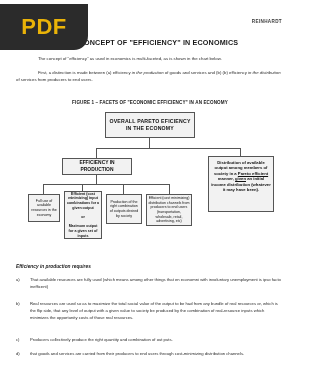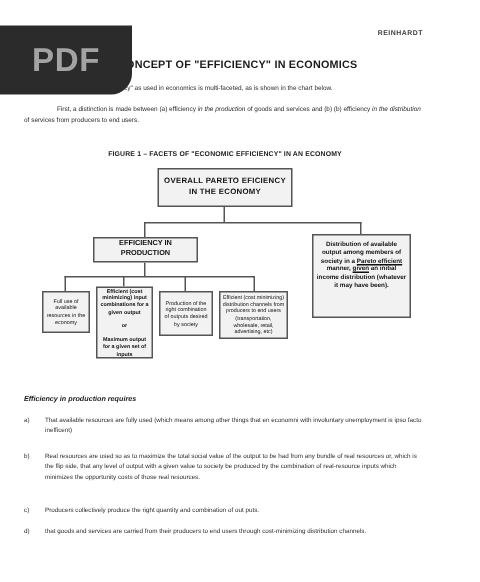--- a/index.html
+++ b/index.html
@@ -13,26 +13,26 @@
     position: relative;
     overflow: hidden;
     font-family: "Liberation Sans", sans-serif;
     color: #1a1a1a;
   }
 
   
   .pdf-badge {
     position: absolute;
     left: 0;
-    top: 17px;
+    top: 4px;
     width: 88px;
     height: 46px;
     background: #2b2b2b;
     border-bottom-right-radius: 14px;
-    color: #a3a3a3;
+    color: #eab308;
     font-size: 22px;
     font-weight: bold;
     letter-spacing: 0.5px;
     display: flex;
     align-items: center;
     justify-content: center;
     z-index: 20;
   }
 
   

